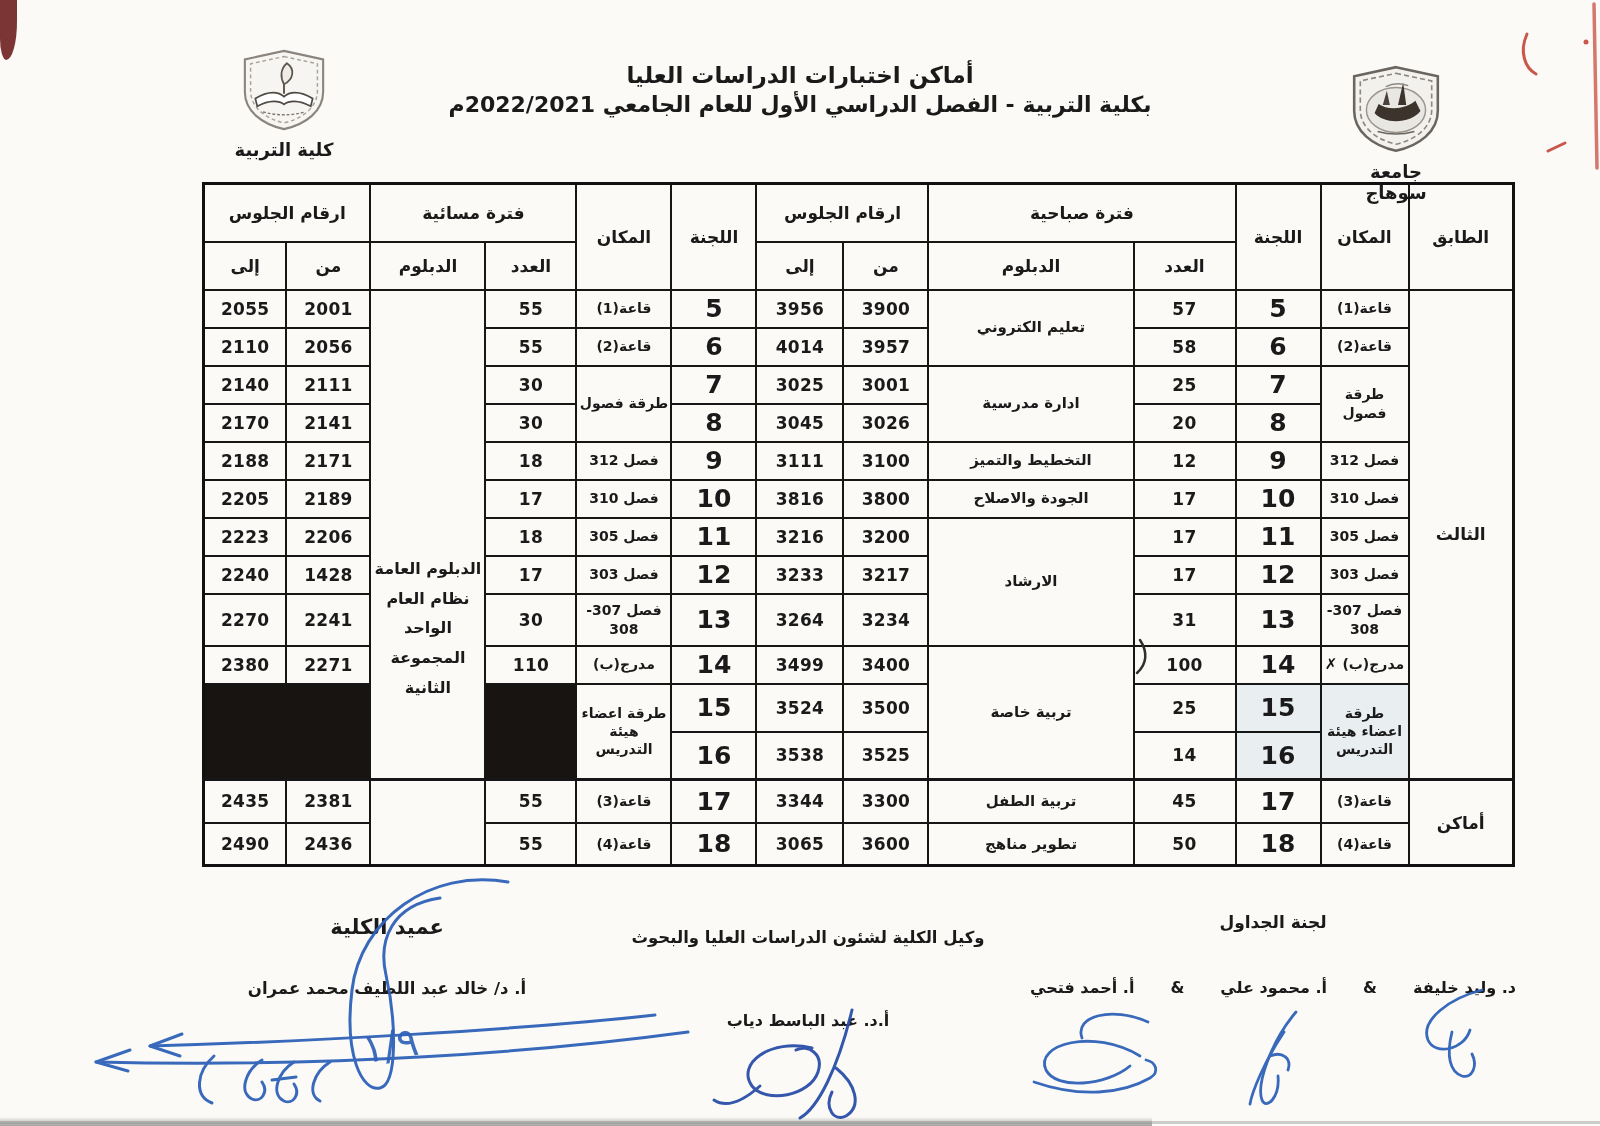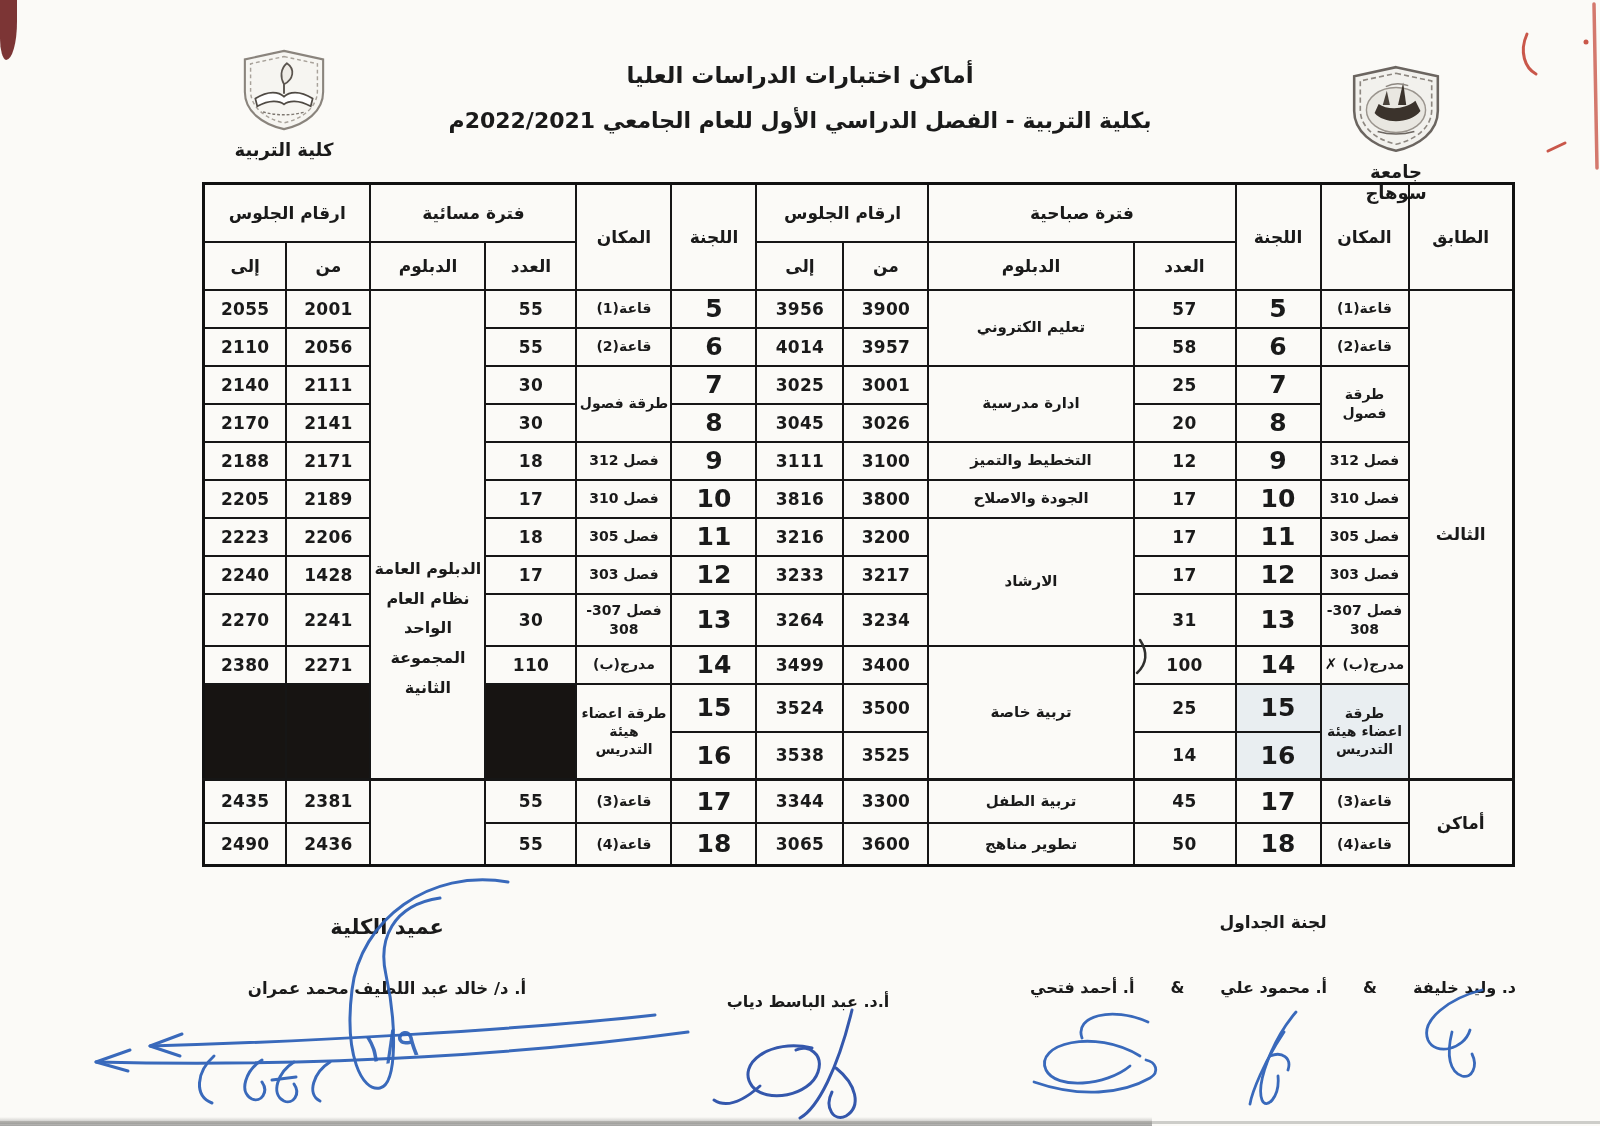--- a/index.html
+++ b/index.html
@@ -14,21 +14,21 @@
   .corner-ink { position:absolute; top:0; left:0; width:17px; height:60px;
     background:#6e1f1f; border-radius:0 0 70% 40%; opacity:.9; }
   .bottom-smudge { position:absolute; bottom:0; left:0; width:72%; height:9px;
     background:linear-gradient(to top, rgba(90,90,88,.55), rgba(90,90,88,0)); }
   .bottom-line { position:absolute; bottom:2px; left:0; width:100%; height:3px;
     background:rgba(120,120,116,.35); }
 
   
   .page-header { position:absolute; top:62px; right:0; left:0; text-align:center; }
   .doc-title { font-size:23px; font-weight:800; letter-spacing:.5px; }
-  .doc-subtitle { font-size:22px; font-weight:800; margin-top:20px; }
+  .doc-subtitle { font-size:22px; font-weight:800; margin-top:4px; }
   .emblem-block { position:absolute; text-align:center; }
   .emblem-university { top:64px; right:148px; width:112px; }
   .emblem-faculty { top:48px; left:232px; width:104px; }
   .emblem-label { font-size:18px; font-weight:800; margin-top:3px; }
 
   
   .table-wrap { position:absolute; top:182px; right:85px; width:1310px; }
   table.exam { border-collapse:collapse; table-layout:fixed; width:1310px;
     direction:rtl; }
   table.exam th, table.exam td {
@@ -339,20 +339,21 @@
     <div class="sig-members">
       <span>د. وليد خليفة</span>
       <span>&amp;</span>
       <span>أ. محمود علي</span>
       <span>&amp;</span>
       <span>أ. أحمد فتحي</span>
     </div>
   </div>
 
   <div class="sig-vice">
+    <div class="sig-title">وكيل الكلية لشئون الدراسات العليا والبحوث</div>
     <div class="sig-name">أ.د. عبد الباسط دياب</div>
   </div>
 
   <div class="sig-dean">
     <div class="sig-title">عميد الكلية</div>
     <div class="sig-name">أ. د/ خالد عبد اللطيف محمد عمران</div>
   </div>
 
   <div class="date-note">١/٩</div>
 

